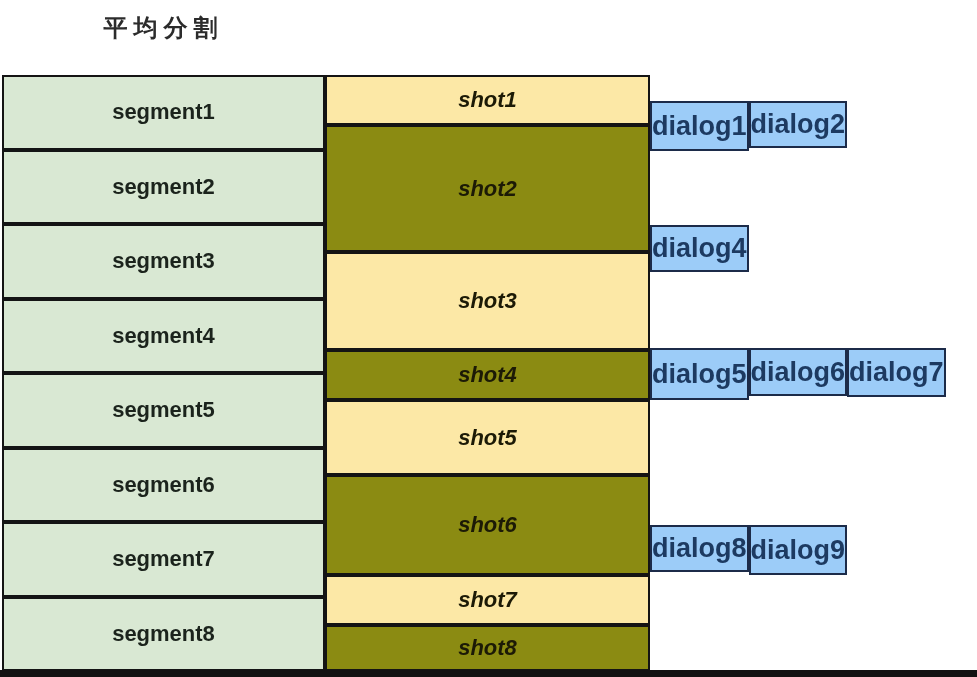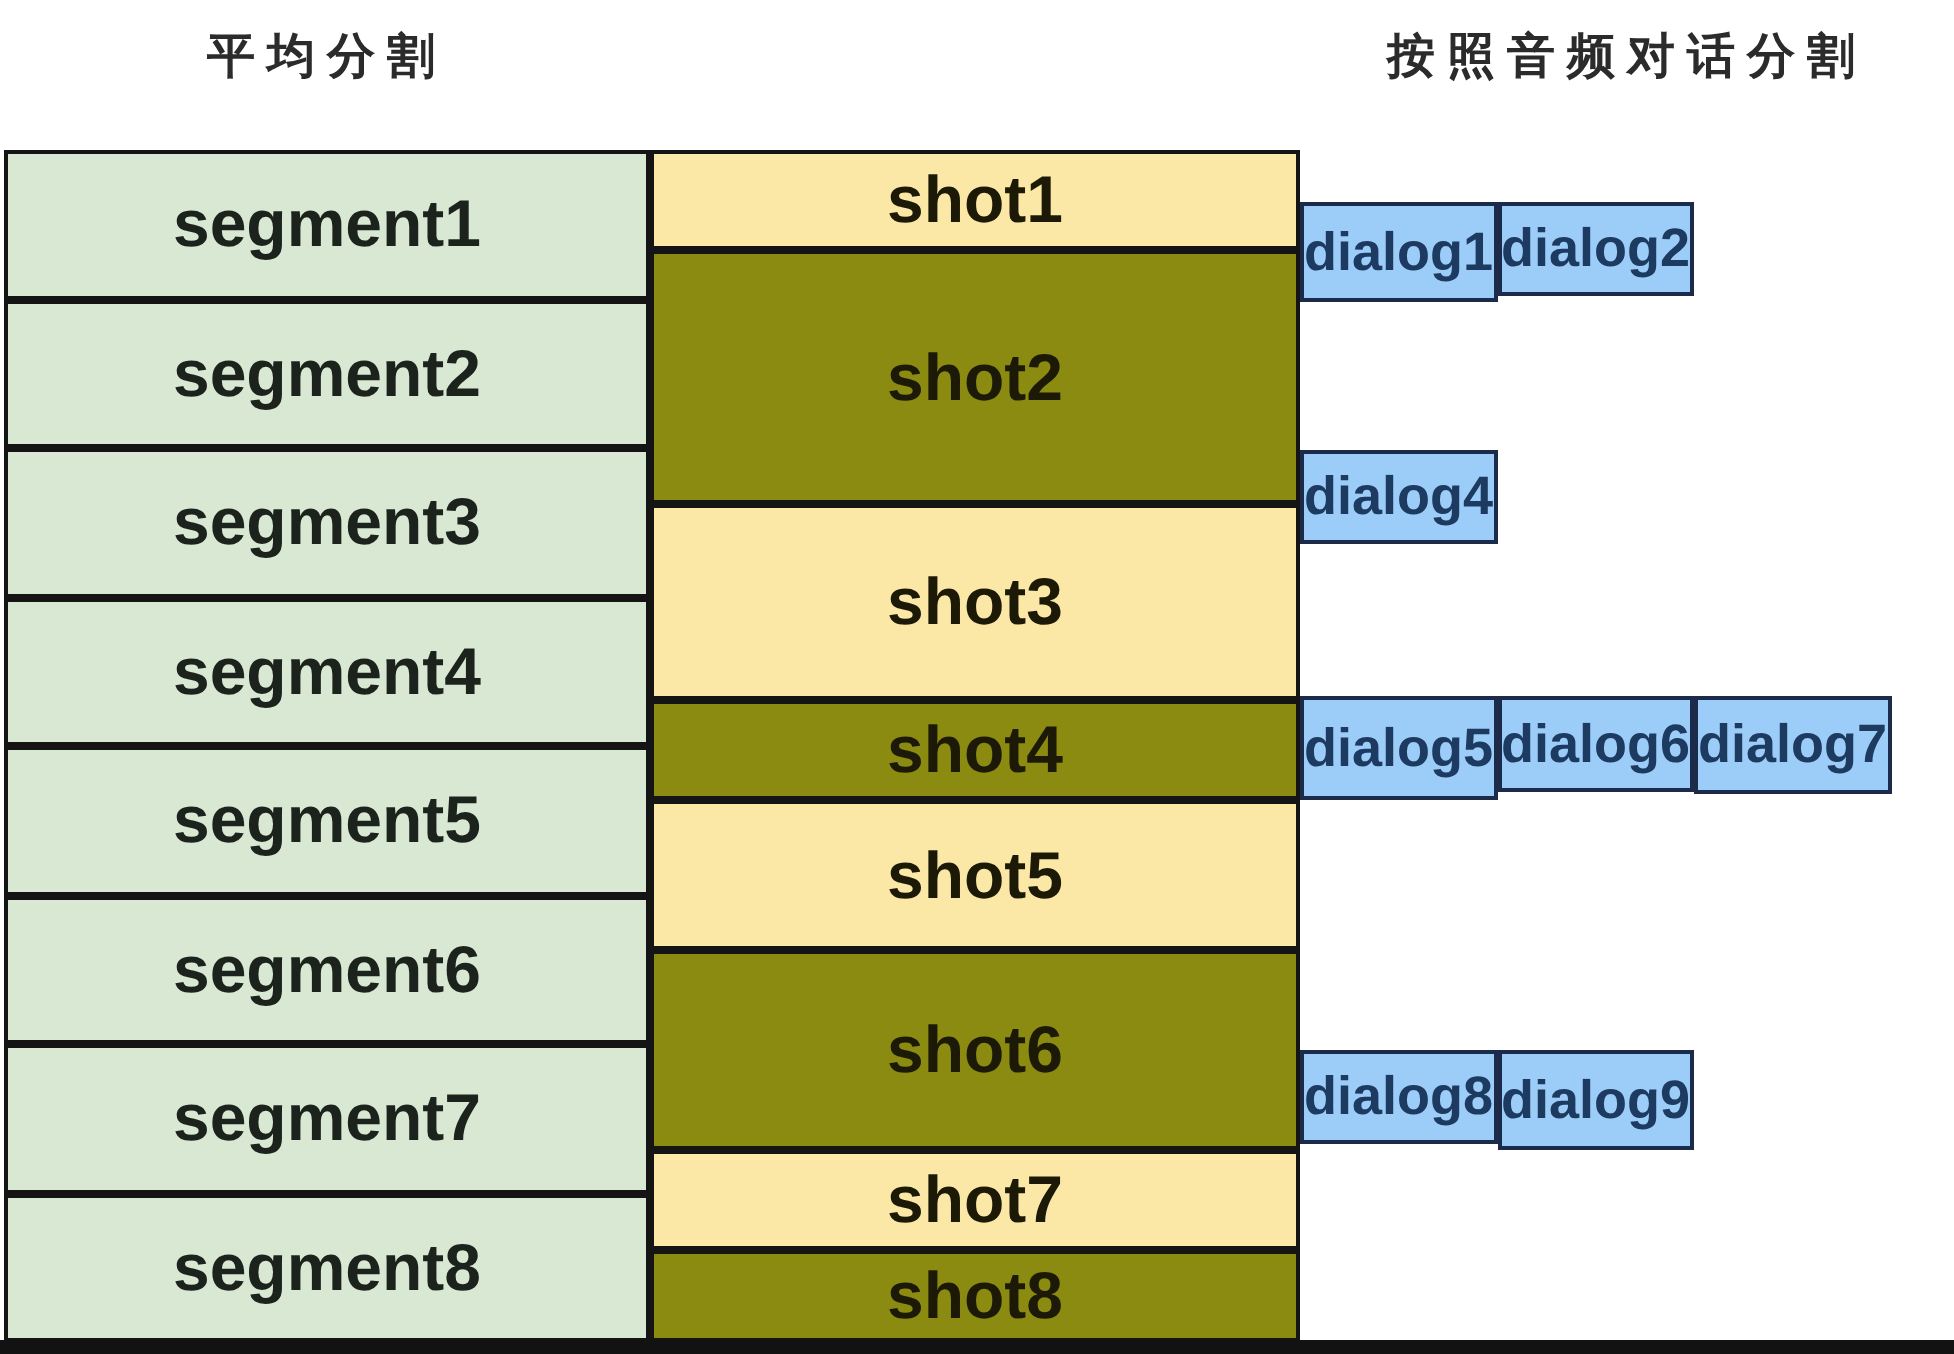--- a/index.html
+++ b/index.html
@@ -9,25 +9,25 @@
   }
   .hdr{
     position:absolute;top:8px;height:40px;display:flex;align-items:center;justify-content:center;
     font-size:24px;font-weight:bold;letter-spacing:6px;color:var(--header_text,#2b2b2b);
   }
   .hdr-left{left:2px;width:323px;}
   .hdr-mid{left:325px;width:325px;}
   .hdr-right{left:650px;width:327px;}
   .col{position:absolute;top:75px;height:596px;}
   .col-left{left:2px;width:323px;display:flex;flex-direction:column;}
-  .col-mid{left:325px;width:325px;display:flex;flex-direction:column;}
+  .col-mid{left:325px;width:325px;display:flex;flex-direction:column;font-style:italic;}
   .col-right{left:650px;width:325px;}
   .box{
     box-sizing:border-box;display:flex;align-items:center;justify-content:center;
-    font-size:33px;font-weight:bold;
+    font-size:22px;font-weight:bold;
   }
   .seg{
     flex:1;border:2px solid var(--box_border,#141414);
     background:var(--segment_fill,#d9e8d3);color:var(--segment_text,#1b231c);
   }
   .shot{border:2px solid var(--box_border,#141414);color:var(--shot_text,#1c1a06);}
   .shot-light{background:var(--shot_light_fill,#fce8a6);}
   .shot-dark{background:var(--shot_dark_fill,#8b8b12);}
   .dgroup{position:absolute;left:0;width:325px;display:flex;flex-direction:row;}
   .dlg{
@@ -36,21 +36,20 @@
     color:var(--dialog_text,#1d3a61);font-size:27px;font-weight:bold;
   }
   .bottom-bar{position:absolute;left:0;top:670px;width:977px;height:7px;background:#121212;}
 </style>
 </head>
 <body>
 
 <div class="stage">
 
   <div class="hdr hdr-left">平均分割</div>
-  <div class="hdr hdr-right">按照音频对话分割</div>
 
   <div class="col col-left">
     <div class="box seg">
         <span>segment1</span>
       </div>
     <div class="box seg">
         <span>segment2</span>
       </div>
     <div class="box seg">
         <span>segment3</span>

